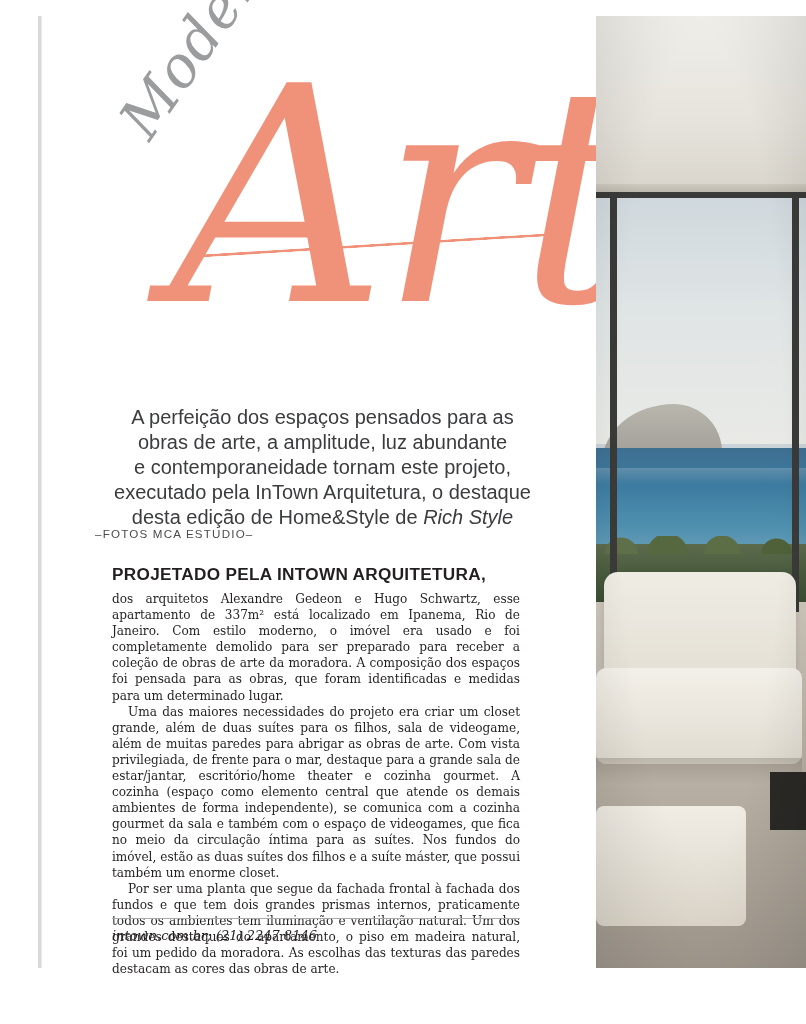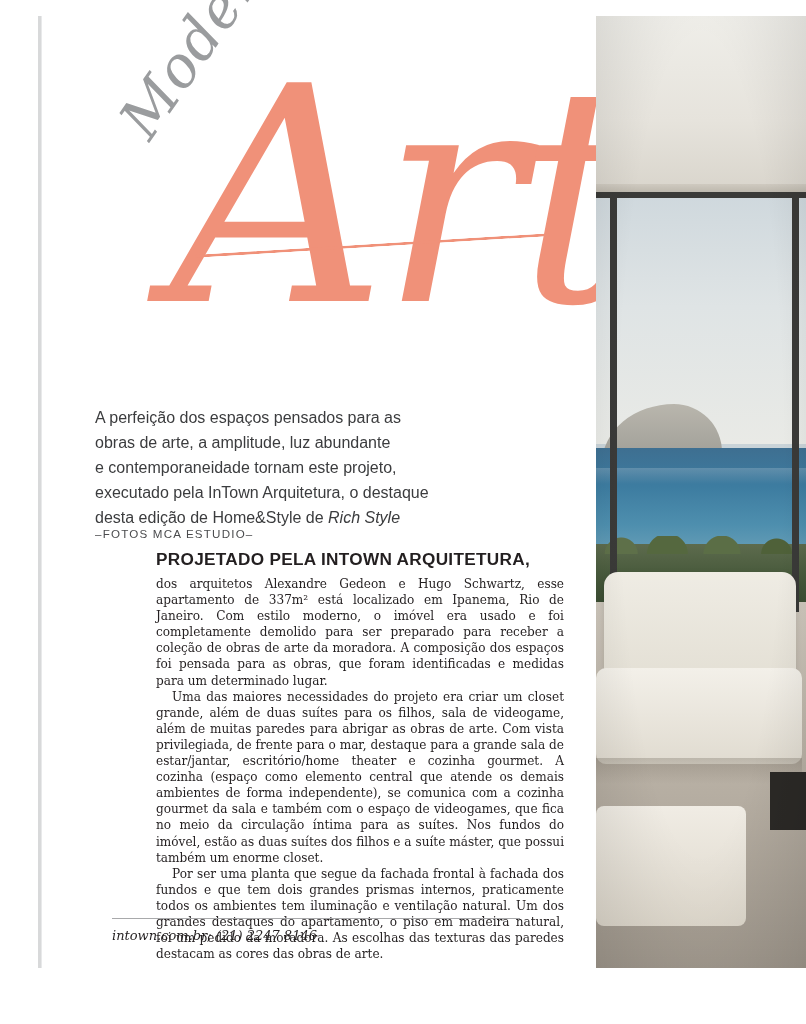--- a/index.html
+++ b/index.html
@@ -106,21 +106,22 @@
     transform: rotate(-3.5deg);
     border-radius: 2px;
   }
 
   
   .deck {
     position: absolute;
     left: 95px;
     top: 405px;
     width: 455px;
-    font-size: 16px;
+    text-align: center;
+    font-size: 20px;
     line-height: 25px;
     color: #3b3c3e;
     font-family: "Liberation Sans", sans-serif;
   }
   .deck em {
     font-style: italic;
   }
   .credit {
     position: absolute;
     left: 95px;
@@ -129,23 +130,22 @@
     text-align: left;
     font-size: 11.6px;
     letter-spacing: 1.2px;
     color: #4a4b4d;
   }
 
   
   .body-col {
     position: absolute;
     left: 112px;
-    top: 548px;
+    top: 563px;
     width: 408px;
-    margin-left: 44px;
   }
   .lede {
     font-family: "Liberation Sans", sans-serif;
     font-weight: bold;
     font-size: 17.2px;
     letter-spacing: 0.3px;
     color: #231f20;
     margin: 0 0 6px 0;
     line-height: 22px;
   }

